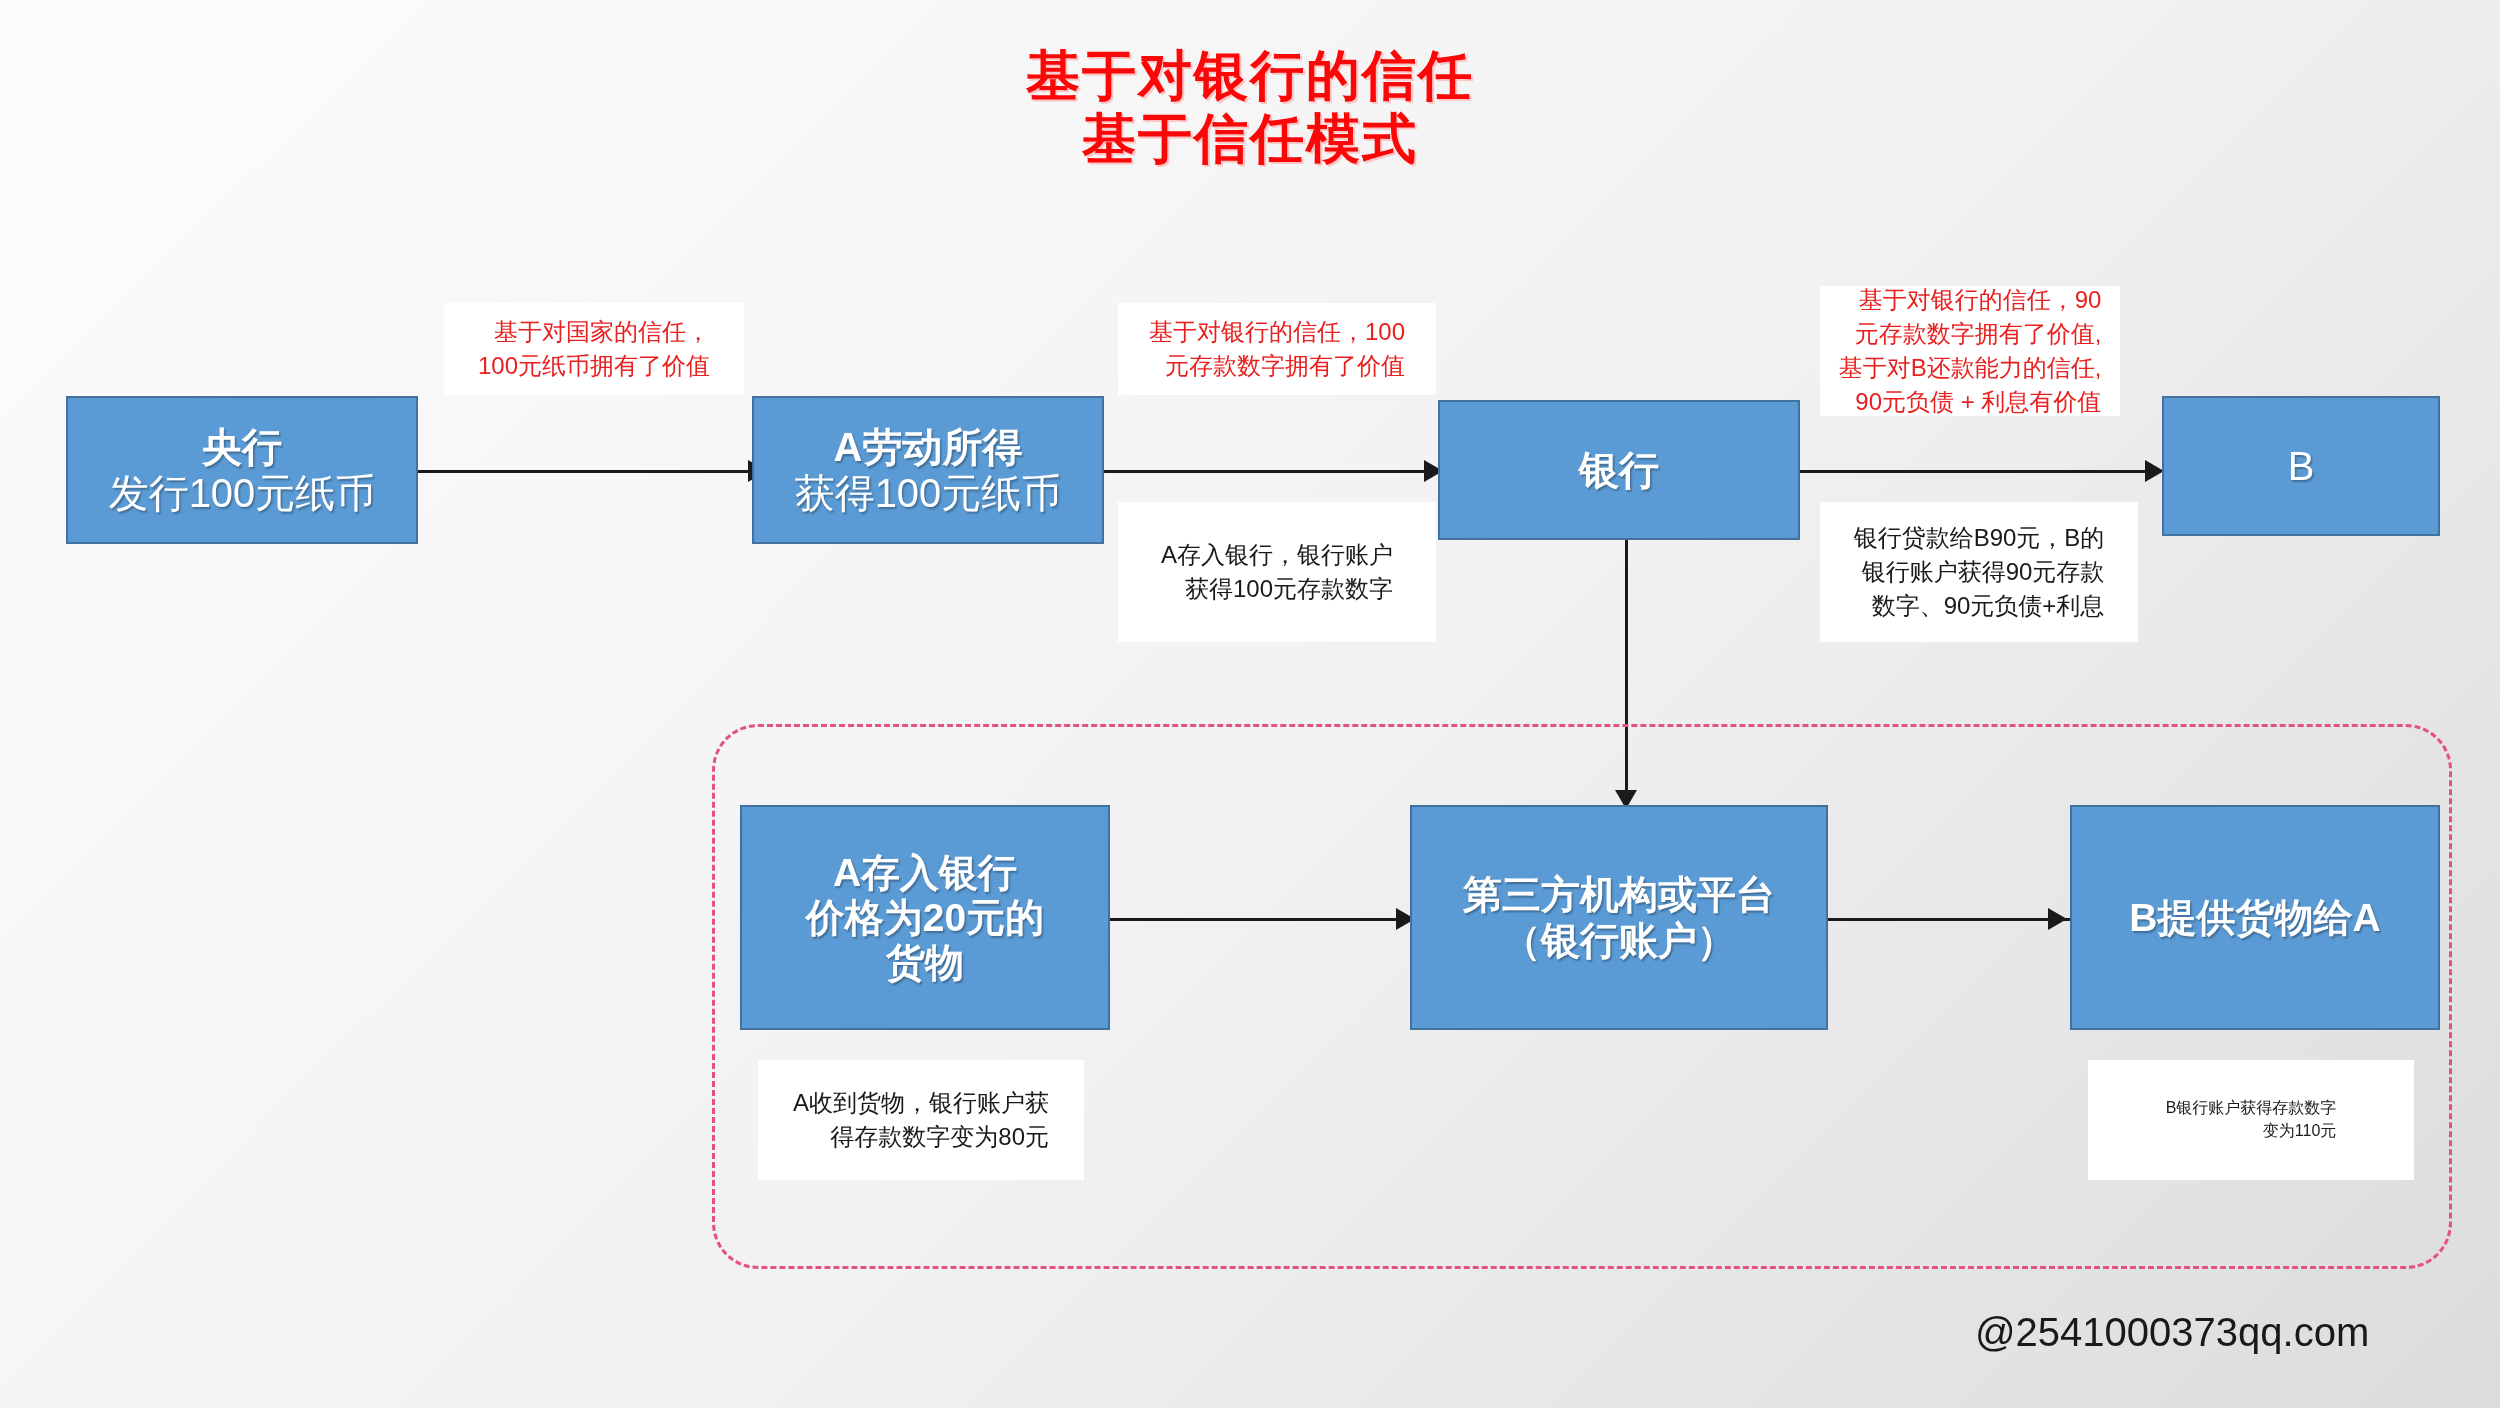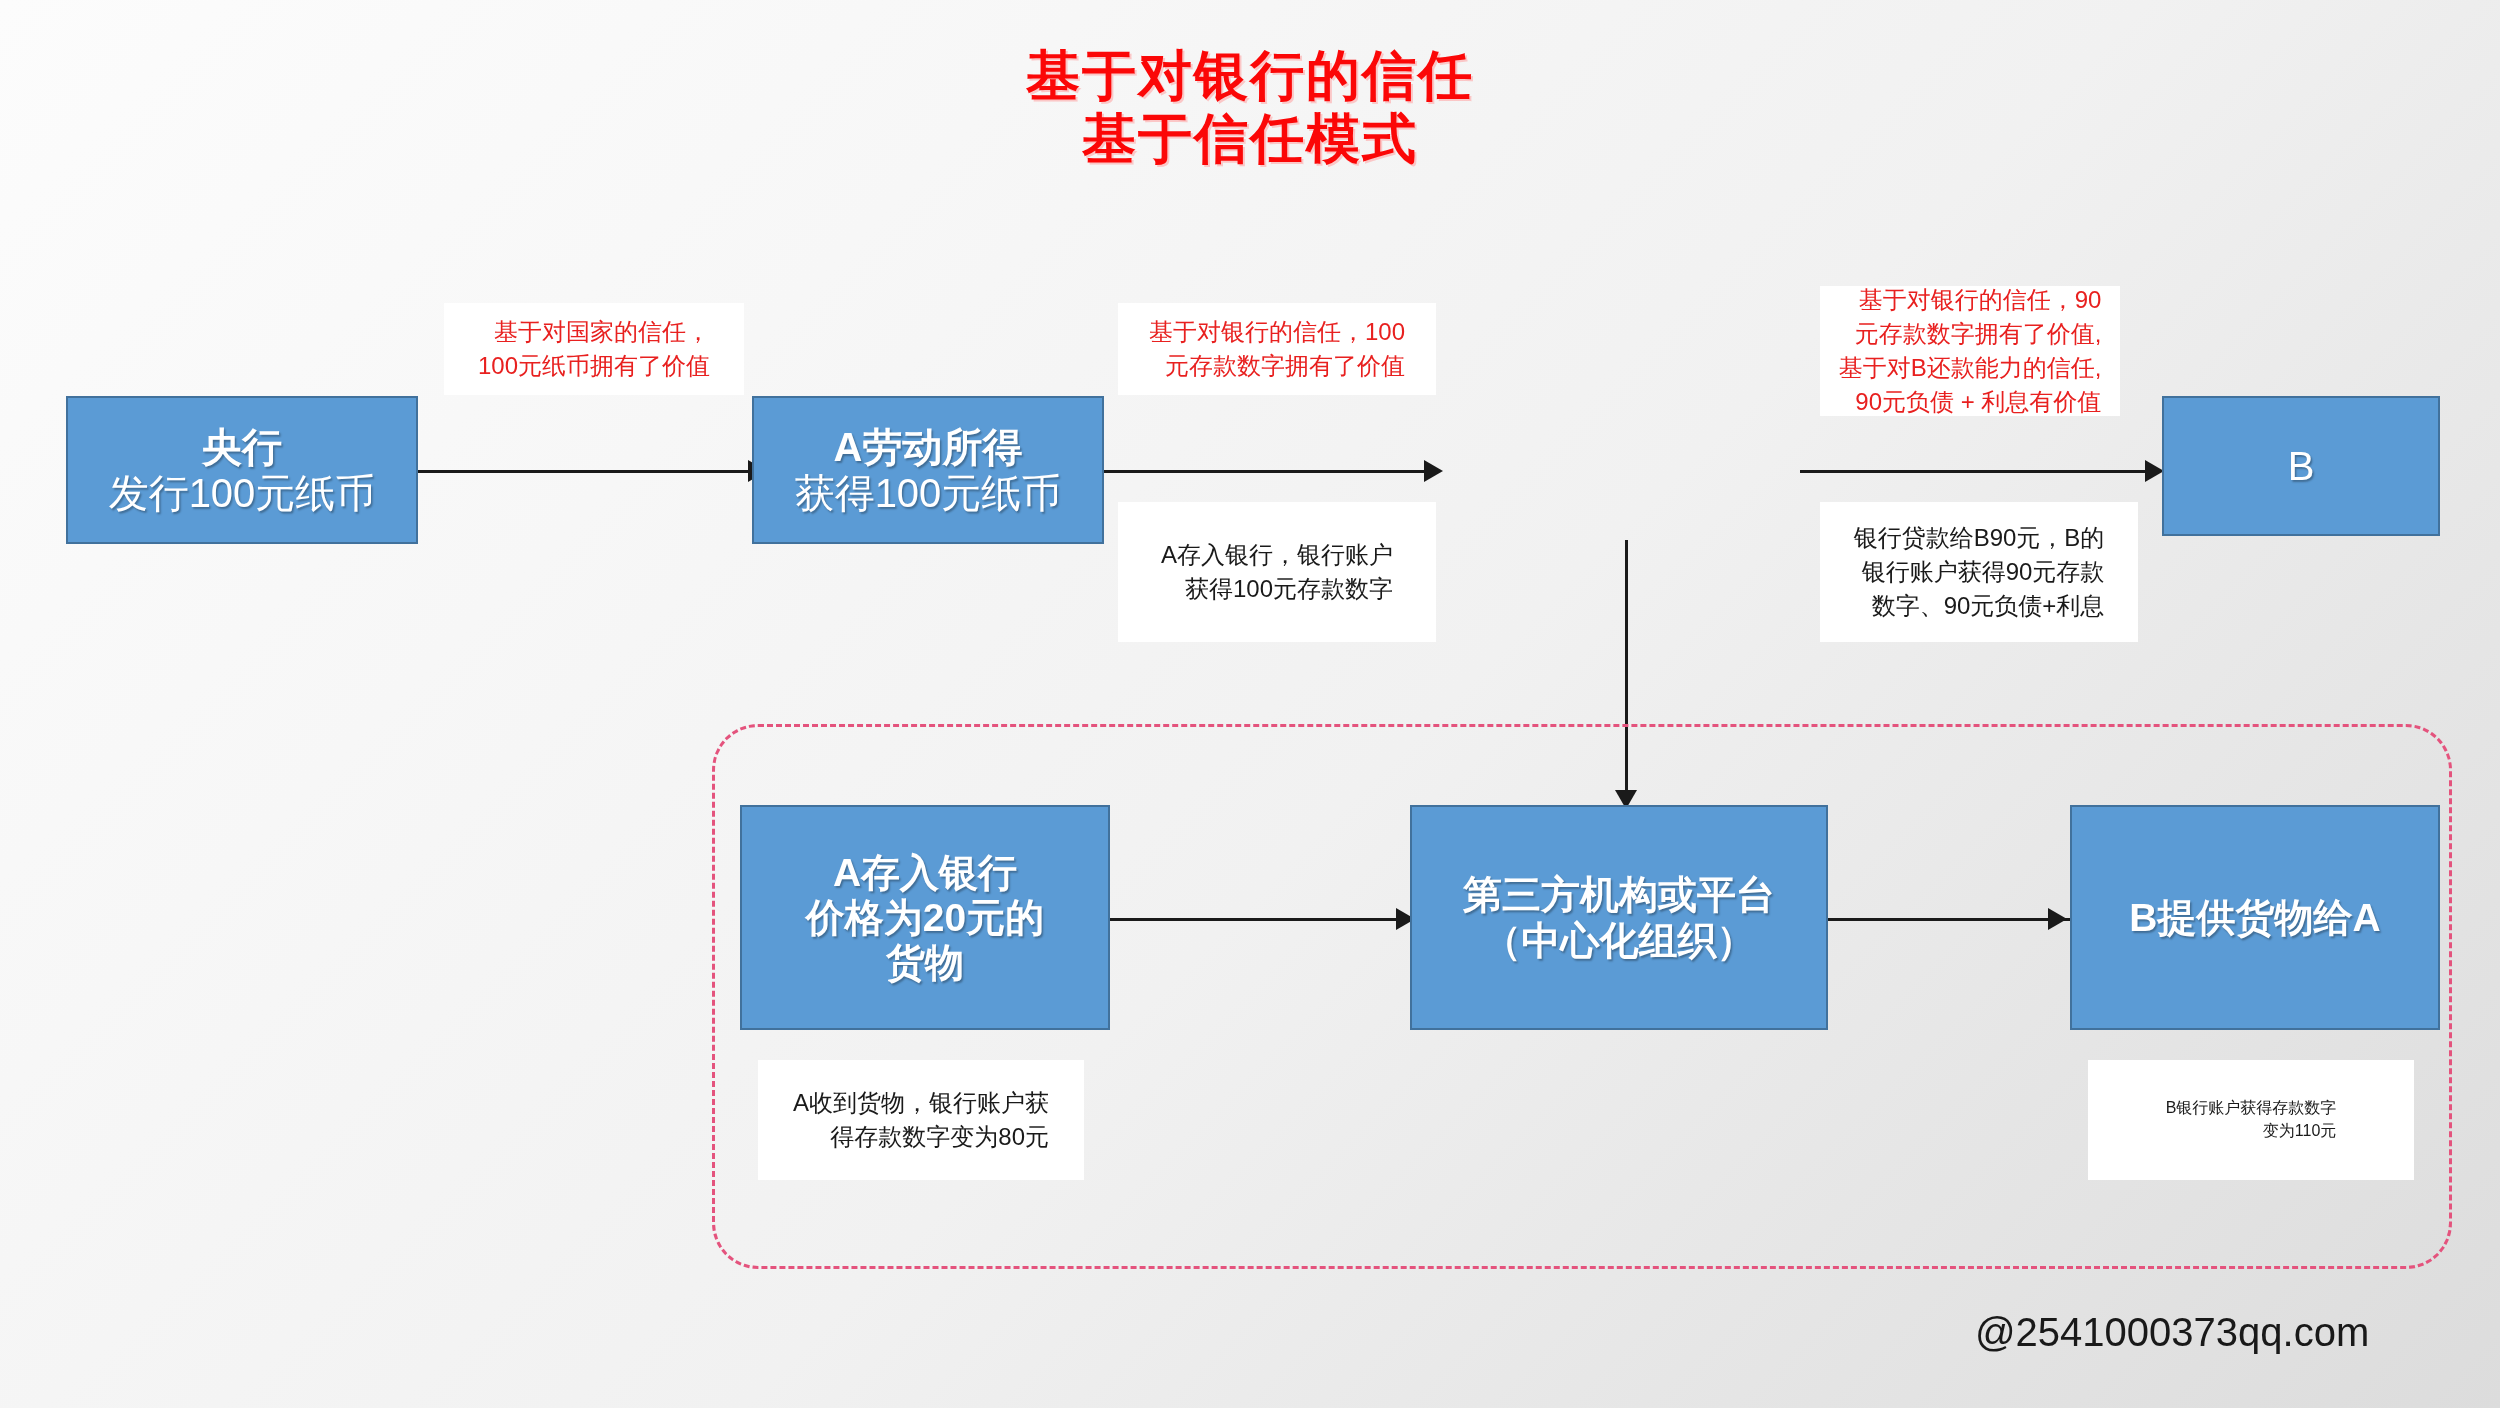--- a/index.html
+++ b/index.html
@@ -137,34 +137,37 @@
   <div class="node" style="left:66px; top:396px; width:352px; height:148px; font-size:40px;">
     <span class="ln b">央行</span>
     <span class="ln n">发行100元纸币</span>
   </div>
 
   <div class="node" style="left:752px; top:396px; width:352px; height:148px; font-size:40px;">
     <span class="ln b">A劳动所得</span>
     <span class="ln n">获得100元纸币</span>
   </div>
 
+  <div class="node" style="left:1438px; top:400px; width:362px; height:140px; font-size:40px;">
+    <span class="ln b">银行</span>
+  </div>
 
   <div class="node" style="left:2162px; top:396px; width:278px; height:140px; font-size:40px;">
     <span class="ln n">B</span>
   </div>
 
   <div class="node" style="left:740px; top:805px; width:370px; height:225px; font-size:39px;">
     <span class="ln b">A存入银行</span>
     <span class="ln b">价格为20元的</span>
     <span class="ln b">货物</span>
   </div>
 
   <div class="node" style="left:1410px; top:805px; width:418px; height:225px; font-size:39px;">
     <span class="ln b">第三方机构或平台</span>
-    <span class="ln b">（中心化组织）</span>
+    <span class="ln b">（银行账户）</span>
   </div>
 
   <div class="node" style="left:2070px; top:805px; width:370px; height:225px; font-size:39px;">
     <span class="ln b">B提供货物给A</span>
   </div>
 
   <div class="note red" style="left:444px; top:303px; width:300px; height:92px; font-size:24px;">基于对国家的信任，
 100元纸币拥有了价值</div>
 
   <div class="note red" style="left:1118px; top:303px; width:318px; height:92px; font-size:24px;">基于对银行的信任，100

